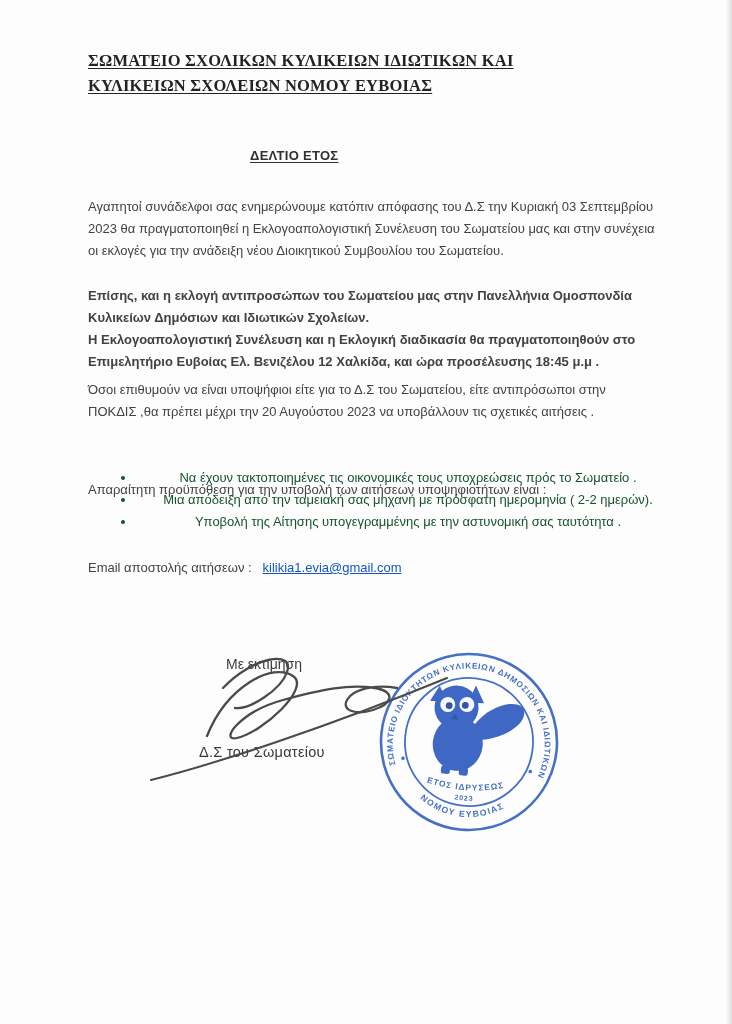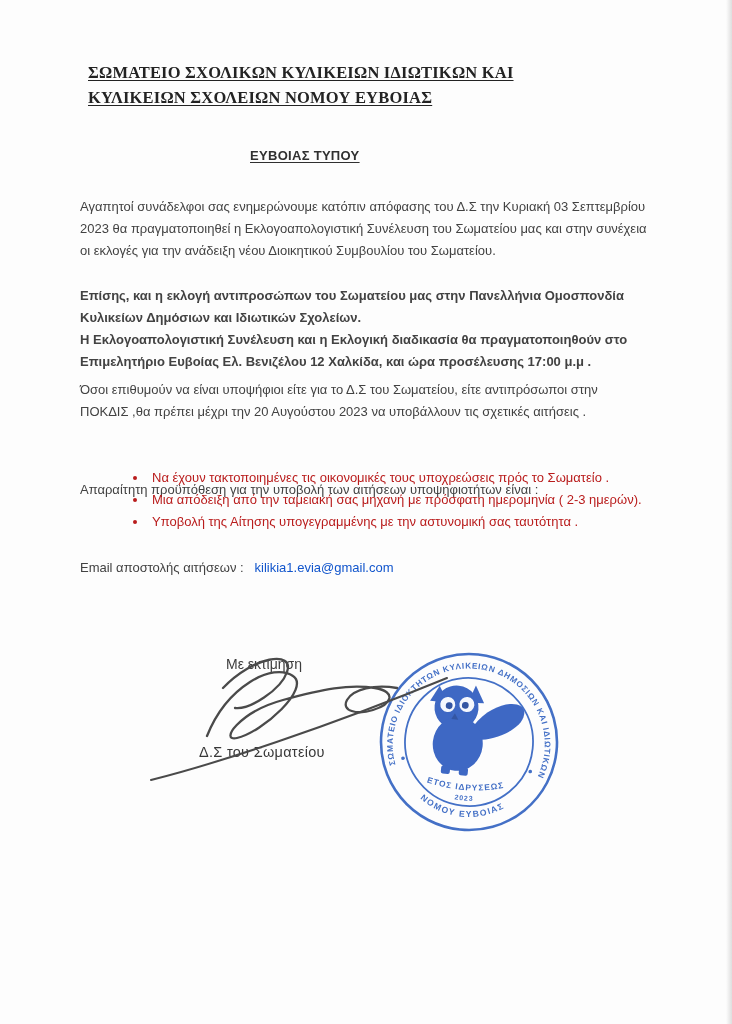--- a/index.html
+++ b/index.html
@@ -11,50 +11,50 @@
     background: #fdfdfd;
     overflow: hidden;
     font-family: "Liberation Sans", sans-serif;
     color: #3f3f3f;
   }
   .photo-edge-right {
     position: absolute; top: 0; right: 0; width: 6px; height: 100%;
     background: linear-gradient(to right, rgba(220,220,220,0), #dedede);
   }
   .doc-title {
-    position: absolute; left: 88px; top: 60px; width: 575px;
+    position: absolute; left: 88px; top: 48px; width: 575px;
     font-family: "Liberation Serif", serif;
     font-weight: bold; font-size: 16.5px; line-height: 25px;
     color: #232323; letter-spacing: 0.2px;
   }
   .doc-title .u { text-decoration: underline; text-underline-offset: 2px; }
   .press-title {
     position: absolute; left: 250px; top: 148px;
     font-weight: bold; font-size: 13px; color: #303030;
     text-decoration: underline; text-underline-offset: 2px;
     letter-spacing: 0.3px;
   }
   .body-block {
-    position: absolute; left: 80px; width: 568px;
+    position: absolute; left: 88px; width: 568px;
     font-size: 13px; line-height: 22px; color: #424242;
     margin: 0;
   }
   .p-intro      { top: 196px; }
   .p-federation { top: 285px; font-weight: bold; }
   .p-candidates { top: 379px; }
   .p-requirement{ top: 437px; margin-top: 42px; }
   ul.bullets {
-    position: absolute; left: 122px; top: 467px; width: 540px;
+    position: absolute; left: 110px; top: 467px; width: 540px;
     margin: 0; padding: 0 0 0 26px;
-    font-size: 13px; line-height: 22px; color: #b91c1c;
+    font-size: 13px; line-height: 22px; color: #14532d; text-align: center;
   }
   ul.bullets li { margin: 0; padding-left: 4px; }
   .email-line { top: 557px; }
   .email-link {
-    color: #1155cc; cursor: pointer;
+    color: #1155cc; text-decoration: underline; cursor: pointer;
   }
   .salutation {
     position: absolute; left: 226px; top: 656px;
     font-size: 14px; color: #3c3c3c;
   }
   .signer {
     position: absolute; left: 199px; top: 744px;
     font-size: 14.5px; color: #383838; letter-spacing: 0.3px;
   }
   .signature-svg { position: absolute; left: 145px; top: 648px; z-index: 3; }
@@ -66,36 +66,36 @@
 
 <div class="page">
 
   <div class="photo-edge-right"></div>
 
   <div class="doc-title">
     <span class="u">ΣΩΜΑΤΕΙΟ ΣΧΟΛΙΚΩΝ ΚΥΛΙΚΕΙΩΝ ΙΔΙΩΤΙΚΩΝ ΚΑΙ</span><br>
     <span class="u">ΚΥΛΙΚΕΙΩΝ  ΣΧΟΛΕΙΩΝ ΝΟΜΟΥ ΕΥΒΟΙΑΣ</span>
   </div>
 
-  <div class="press-title">ΕΥΒΟΙΑΣ ΤΥΠΟΥ</div>
+  <div class="press-title">ΔΕΛΤΙΟ ΕΤΟΣ</div>
 
   <p class="body-block p-intro">Αγαπητοί συνάδελφοι σας ενημερώνουμε κατόπιν απόφασης του Δ.Σ την Κυριακή 03 Σεπτεμβρίου 2023  θα πραγματοποιηθεί η Εκλογοαπολογιστική Συνέλευση του Σωματείου μας και στην συνέχεια οι εκλογές για την ανάδειξη νέου Διοικητικού Συμβουλίου του Σωματείου.</p>
 
   <div class="body-block p-federation">
     <div>Επίσης, και η εκλογή αντιπροσώπων του Σωματείου μας στην Πανελλήνια Ομοσπονδία Κυλικείων Δημόσιων και Ιδιωτικών Σχολείων.</div>
-    <div>Η Εκλογοαπολογιστική Συνέλευση και η Εκλογική διαδικασία θα πραγματοποιηθούν στο Επιμελητήριο Ευβοίας Ελ. Βενιζέλου 12 Χαλκίδα, και ώρα προσέλευσης 17:00 μ.μ .</div>
+    <div>Η Εκλογοαπολογιστική Συνέλευση και η Εκλογική διαδικασία θα πραγματοποιηθούν στο Επιμελητήριο Ευβοίας Ελ. Βενιζέλου 12 Χαλκίδα, και ώρα προσέλευσης 18:45 μ.μ .</div>
   </div>
 
   <p class="body-block p-candidates">Όσοι επιθυμούν να είναι υποψήφιοι είτε για το Δ.Σ του Σωματείου, είτε αντιπρόσωποι στην ΠΟΚΔΙΣ ,θα πρέπει μέχρι την 20 Αυγούστου 2023 να υποβάλλουν τις σχετικές αιτήσεις .</p>
 
   <p class="body-block p-requirement">Απαραίτητη προϋπόθεση για την υποβολή των αιτήσεων υποψηφιοτήτων είναι :</p>
 
   <ul class="bullets">
     <li>Να έχουν τακτοποιημένες τις οικονομικές τους υποχρεώσεις πρός το Σωματείο .</li>
-    <li>Μια απόδειξη από την ταμειακή σας μηχανή με πρόσφατη ημερομηνία ( 2-3 ημερών).</li>
+    <li>Μια απόδειξη από την ταμειακή σας μηχανή με πρόσφατη ημερομηνία ( 2-2 ημερών).</li>
     <li>Υποβολή της Αίτησης υπογεγραμμένης με την αστυνομική σας ταυτότητα .</li>
   </ul>
 
   <p class="body-block email-line">
     <span>Email αποστολής αιτήσεων :</span>
     <span>&nbsp;</span>
     <span class="email-link">kilikia1.evia@gmail.com</span>
   </p>
 
   <div class="salutation">Με εκτιμηση</div>

